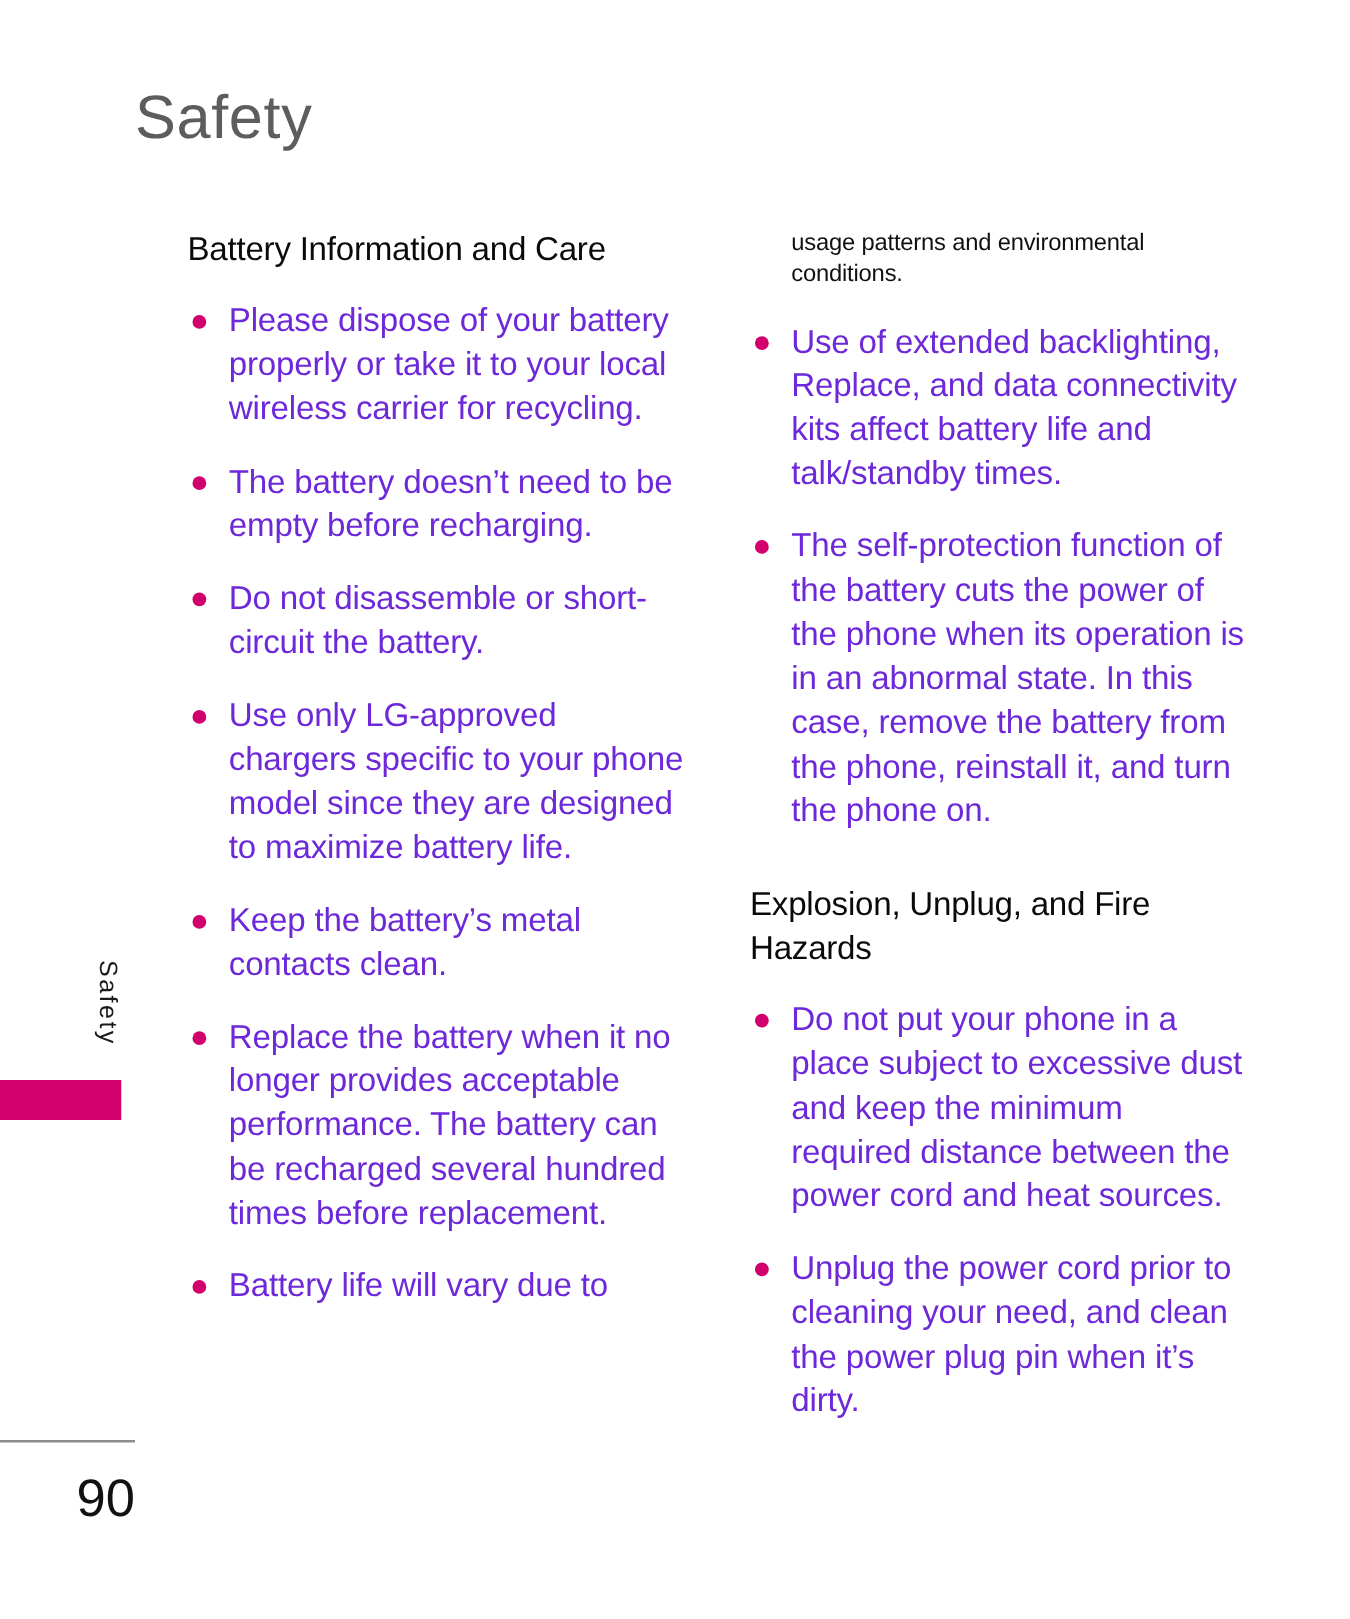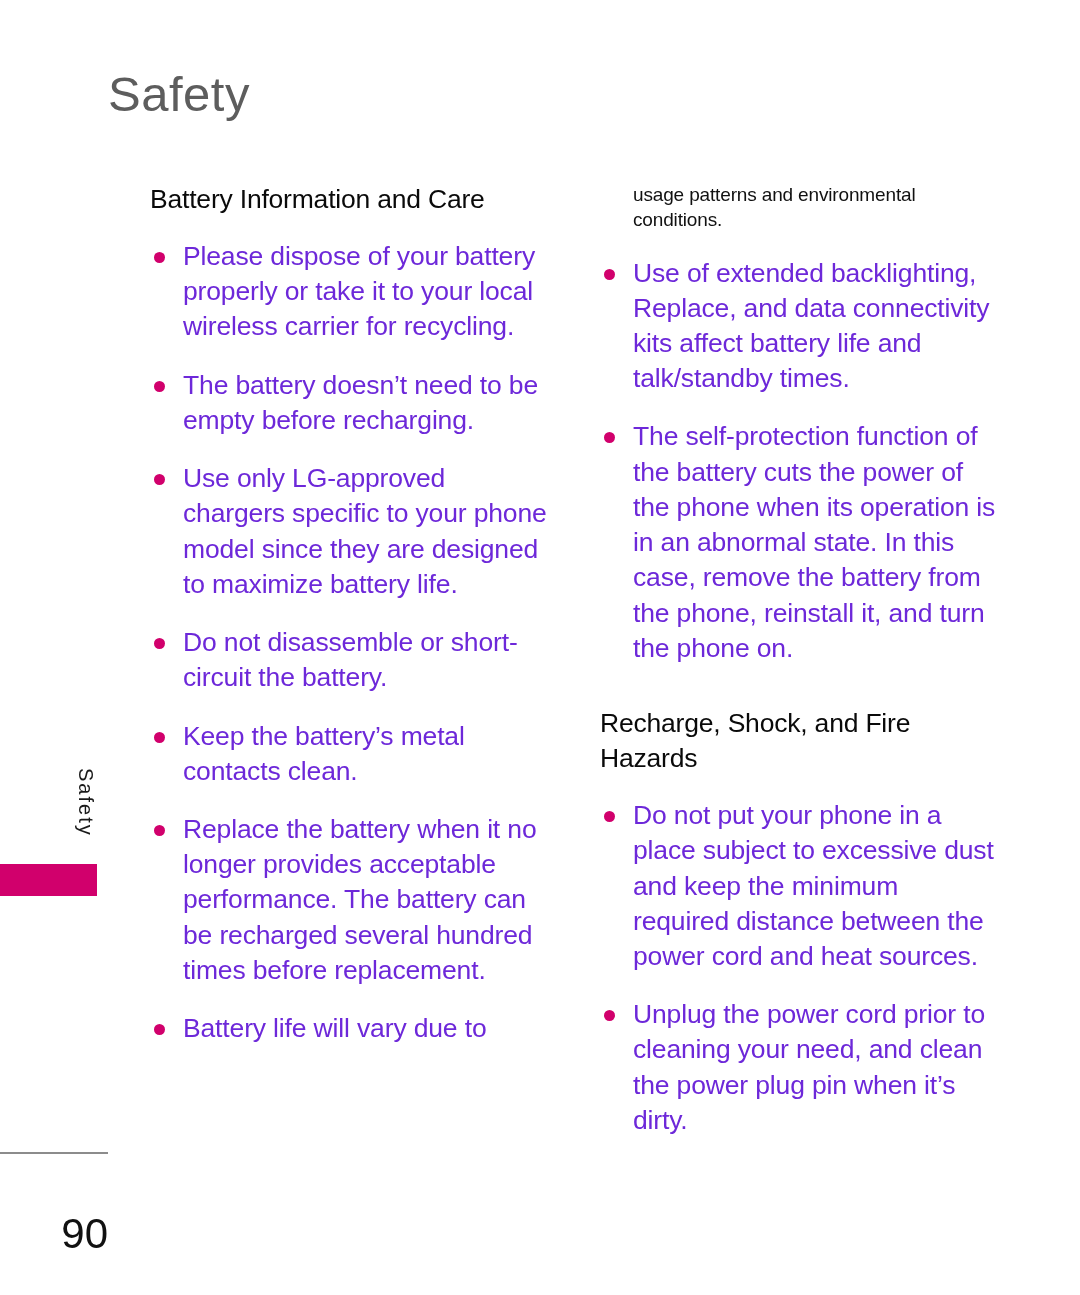--- a/index.html
+++ b/index.html
@@ -57,21 +57,21 @@
     position: absolute;
     left: 0px;
     top: 1152px;
     width: 108px;
     height: 2px;
     background: #8c8c8c;
   }
   .folio-number {
     position: absolute;
     left: 0px;
-    top: 1213px;
+    top: 1178px;
     width: 108px;
     text-align: right;
     font-size: 42px;
     font-weight: 400;
     color: #111111;
     line-height: 1;
   }
 
   
   .columns {
@@ -148,25 +148,25 @@
       <li class="bullet-item">
         <span class="bullet-dot"></span>
         <span>Please dispose of your battery properly or take it to your local wireless carrier for recycling.</span>
       </li>
       <li class="bullet-item">
         <span class="bullet-dot"></span>
         <span>The battery doesn’t need to be empty before recharging.</span>
       </li>
       <li class="bullet-item">
         <span class="bullet-dot"></span>
+        <span>Do not disassemble or short-circuit the battery.</span>
+      </li>
+      <li class="bullet-item">
+        <span class="bullet-dot"></span>
         <span>Use only LG-approved chargers specific to your phone model since they are designed to maximize battery life.</span>
-      </li>
-      <li class="bullet-item">
-        <span class="bullet-dot"></span>
-        <span>Do not disassemble or short-circuit the battery.</span>
       </li>
       <li class="bullet-item">
         <span class="bullet-dot"></span>
         <span>Keep the battery’s metal contacts clean.</span>
       </li>
       <li class="bullet-item">
         <span class="bullet-dot"></span>
         <span>Replace the battery when it no longer provides acceptable performance. The battery can be recharged several hundred times before replacement.</span>
       </li>
       <li class="bullet-item">
@@ -183,21 +183,21 @@
       <li class="bullet-item">
         <span class="bullet-dot"></span>
         <span>Use of extended backlighting, Replace, and data connectivity kits affect battery life and talk/standby times.</span>
       </li>
       <li class="bullet-item">
         <span class="bullet-dot"></span>
         <span>The self-protection function of the battery cuts the power of the phone when its operation is in an abnormal state. In this case, remove the battery from the phone, reinstall it, and turn the phone on.</span>
       </li>
     </ul>
 
-    <h2 class="section-heading tight-top">Recharge, Shock, and Fire Hazards</h2>
+    <h2 class="section-heading tight-top">Explosion, Unplug, and Fire Hazards</h2>
 
     <ul class="bullet-list">
       <li class="bullet-item">
         <span class="bullet-dot"></span>
         <span>Do not put your phone in a place subject to excessive dust and keep the minimum required distance between the power cord and heat sources.</span>
       </li>
       <li class="bullet-item">
         <span class="bullet-dot"></span>
         <span>Unplug the power cord prior to cleaning your need, and clean the power plug pin when it’s dirty.</span>
       </li>

